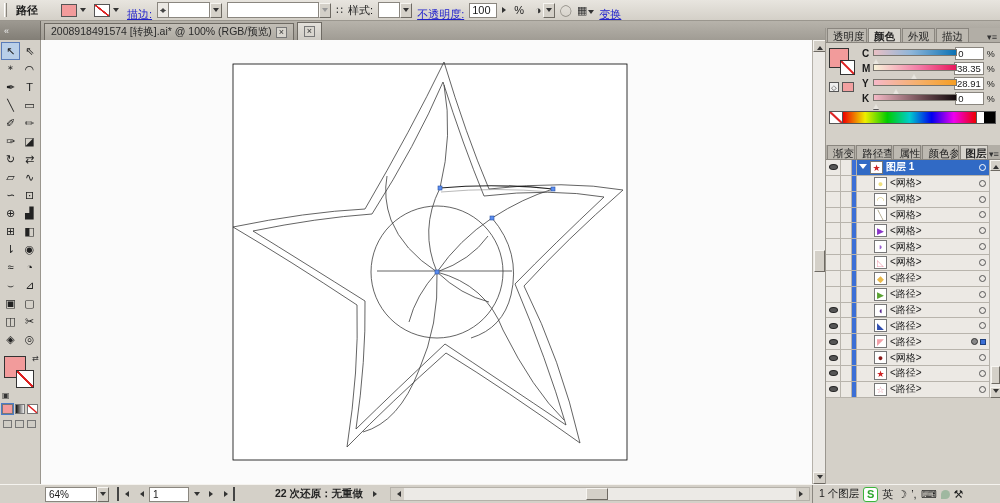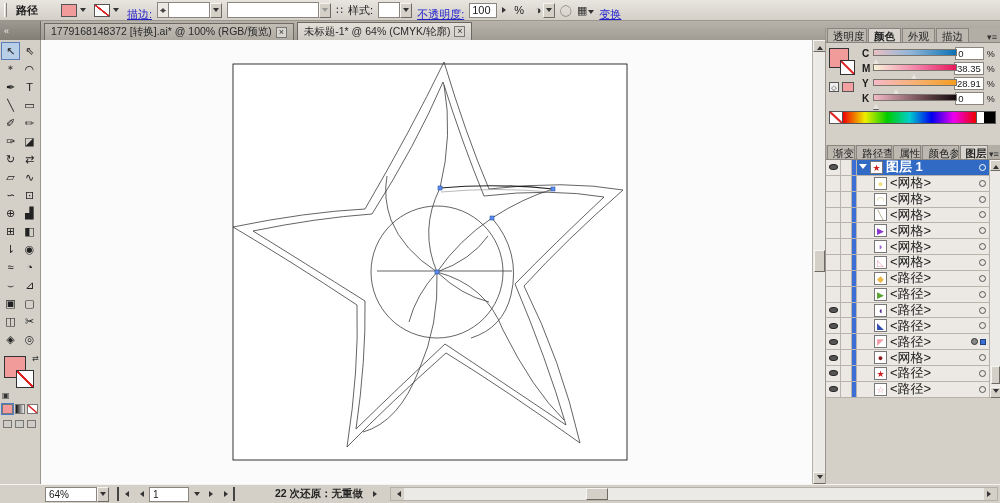--- a/index.html
+++ b/index.html
@@ -121,21 +121,21 @@
   .lrow { display:flex; align-items:center; height:15.85px; border-bottom:1px solid #b8b4ac; background:#ece9e4; }
   .lc-eye { width:15px; height:100%; border-right:1px solid #b8b4ac; display:flex; align-items:center; justify-content:center; }
   .eye { width:9px; height:6px; border:1px solid #222; border-radius:50%; position:relative; background:#555; }
   .lc-lock { width:11px; height:100%; border-right:1px solid #b8b4ac; }
   .lc-bar { width:5px; height:100%; background:#3b6fd6; border-right:1px solid #b8b4ac; }
   .lc-main { flex:1; height:100%; display:flex; align-items:center; gap:3px; padding-left:2px; overflow:hidden; }
   .lc-main.sel { background:#316ac5; color:#fff; font-weight:bold; }
   .indent { width:12px; }
   .expander { width:0;height:0;border:4px solid transparent;border-top:5px solid #fff; margin-top:3px;}
   .lthumb { width:13px; height:13px; background:#fff; border:1px solid #777; font-size:9px; line-height:12px; text-align:center; overflow:hidden; }
-  .lname { font-size:13px; white-space:nowrap; }
+  .lname { font-size:10px; white-space:nowrap; }
   .lc-target { width:20px; display:flex; align-items:center; justify-content:flex-end; gap:2px; padding-right:3px; margin-left:auto; }
   .circ { width:7px; height:7px; border:1px solid #555; border-radius:50%; }
   .lc-main.sel .circ { border-color:#fff; }
   .circ.on { background:#888; border-color:#333; }
   .selsq { width:6px; height:6px; background:#3b6fd6; border:1px solid #20407e; }
   .lscroll { position:absolute; right:0; top:0; width:11px; bottom:0; background:#eceae6; border-left:1px solid #b5b1a9; }
   .lscroll .sbtn { width:11px; height:11px; }
   .lthumb2 { position:absolute; left:1px; bottom:14px; width:9px; height:18px; background:#d4d0c8; border:1px solid; border-color:#f7f5f1 #6e6a63 #6e6a63 #f7f5f1; }
 
   
@@ -221,25 +221,24 @@
       <span class="dda" style="margin-top:6px"></span>
     </span>
     <span class="link">变换</span>
   </div>
 
   <div class="tabbar">
     <div class="tools-head">
         <span>«</span>
       </div>
     <div class="doctab">
-      <span>1779168148372 [转换].ai* @ 100% (RGB/预览)</span>
+      <span>2008918491574 [转换].ai* @ 100% (RGB/预览)</span>
       <span class="tab-close">×</span>
     </div>
     <div class="doctab active">
-      <span>未标题-1* @ 64% (CMYK/轮廓)</span>
       <span class="tab-close">×</span>
     </div>
   </div>
 
   <div class="tools">
     <div class="tools-grid">
         <div class="tool active">↖</div>
         <div class="tool">⇖</div>
         <div class="tool">＊</div>
         <div class="tool">◠</div>
@@ -669,15 +668,25 @@
     <span class="sb-arrow tri-rt"></span>
     <span class="hscroll">
       <span class="hbtn" style="left:0">
           <span class="tri-lf"></span>
         </span>
       <span class="hthumb"></span>
       <span class="hbtn" style="right:0">
           <span class="tri-rt"></span>
         </span>
     </span>
+    <span class="layerinfo">
+      <span>1 个图层</span>
+      <span class="sogou">S</span>
+      <span class="ime-item">英</span>
+      <span class="ime-item">☽</span>
+      <span class="ime-item">’,</span>
+      <span class="ime-item">⌨</span>
+      <span class="leaf"></span>
+      <span class="ime-item">⚒</span>
+    </span>
   </div>
 
 </div>
 
 </body></html>

